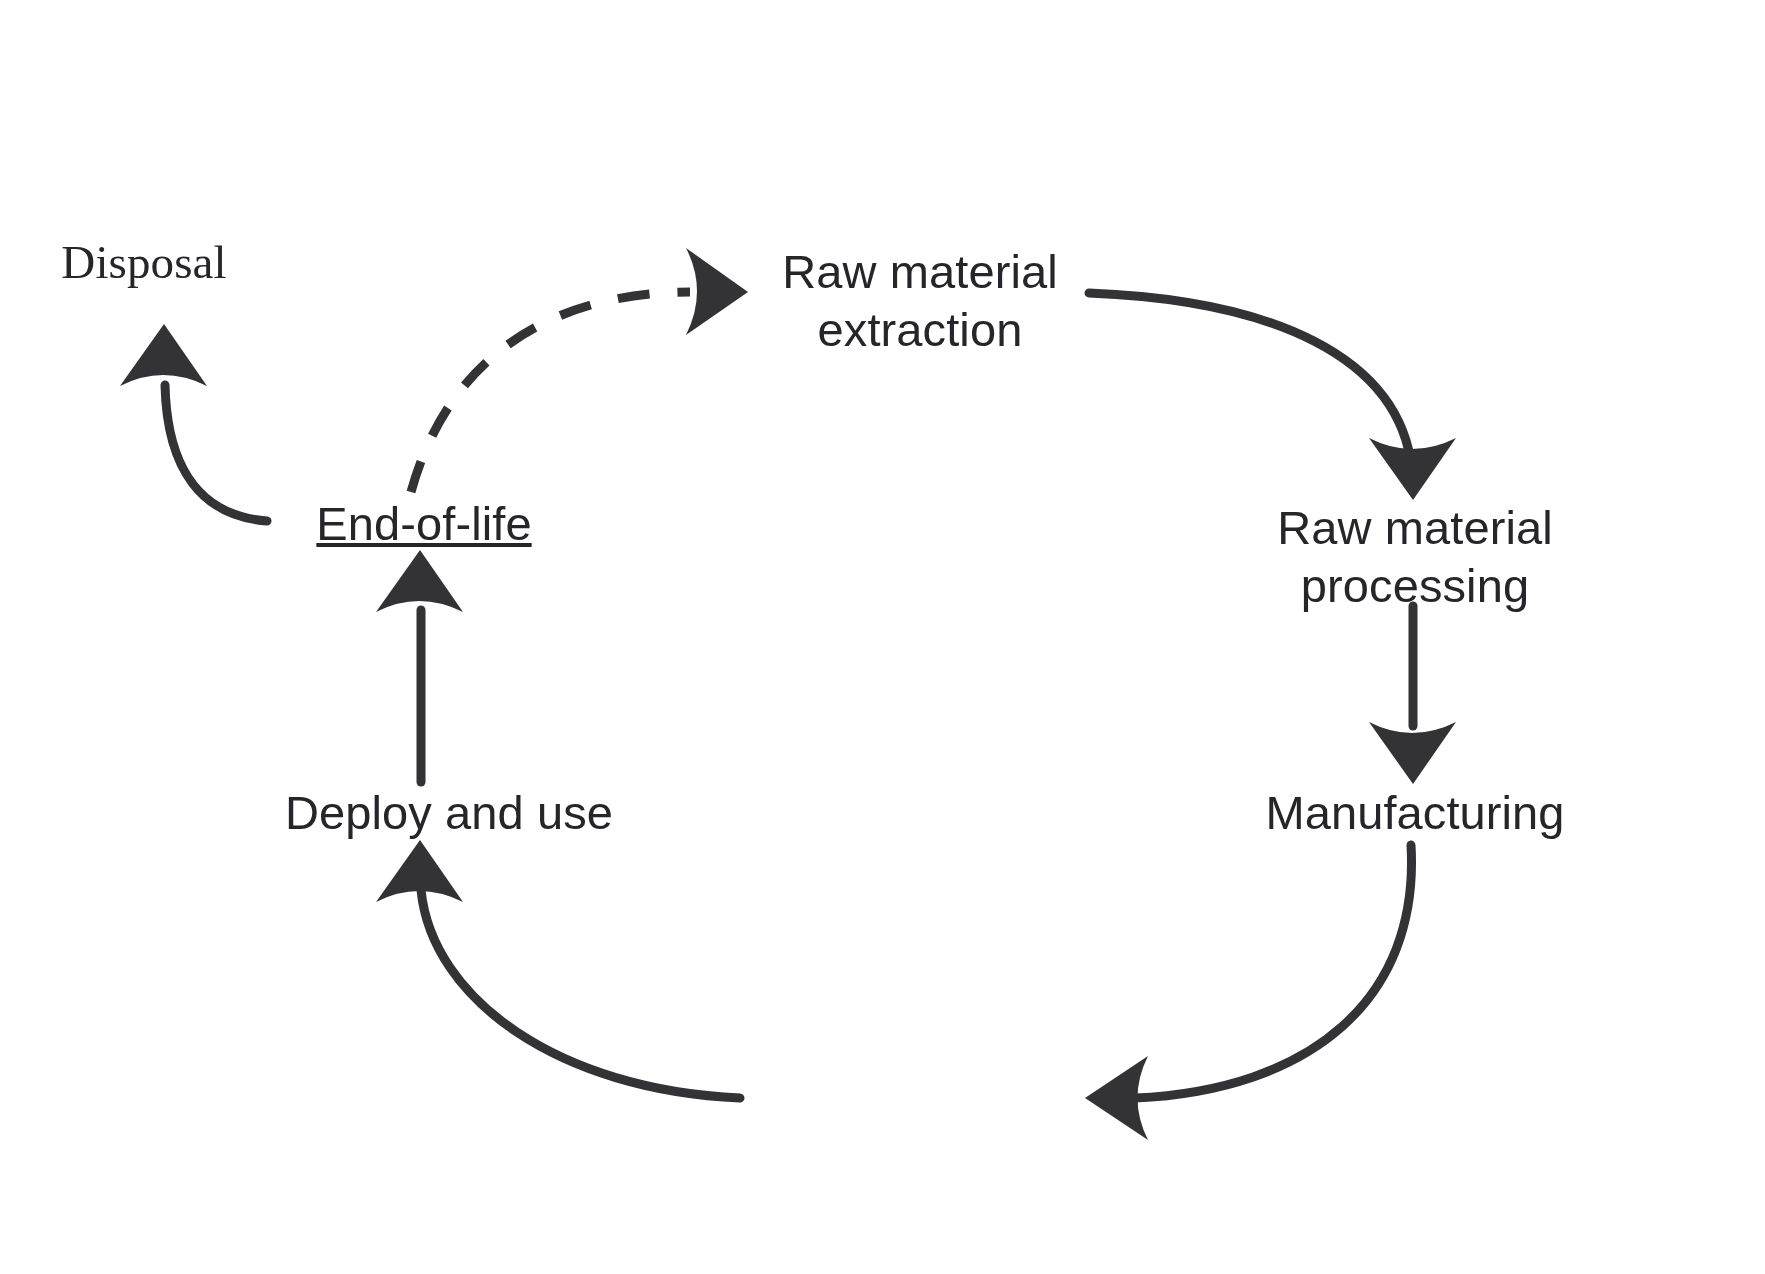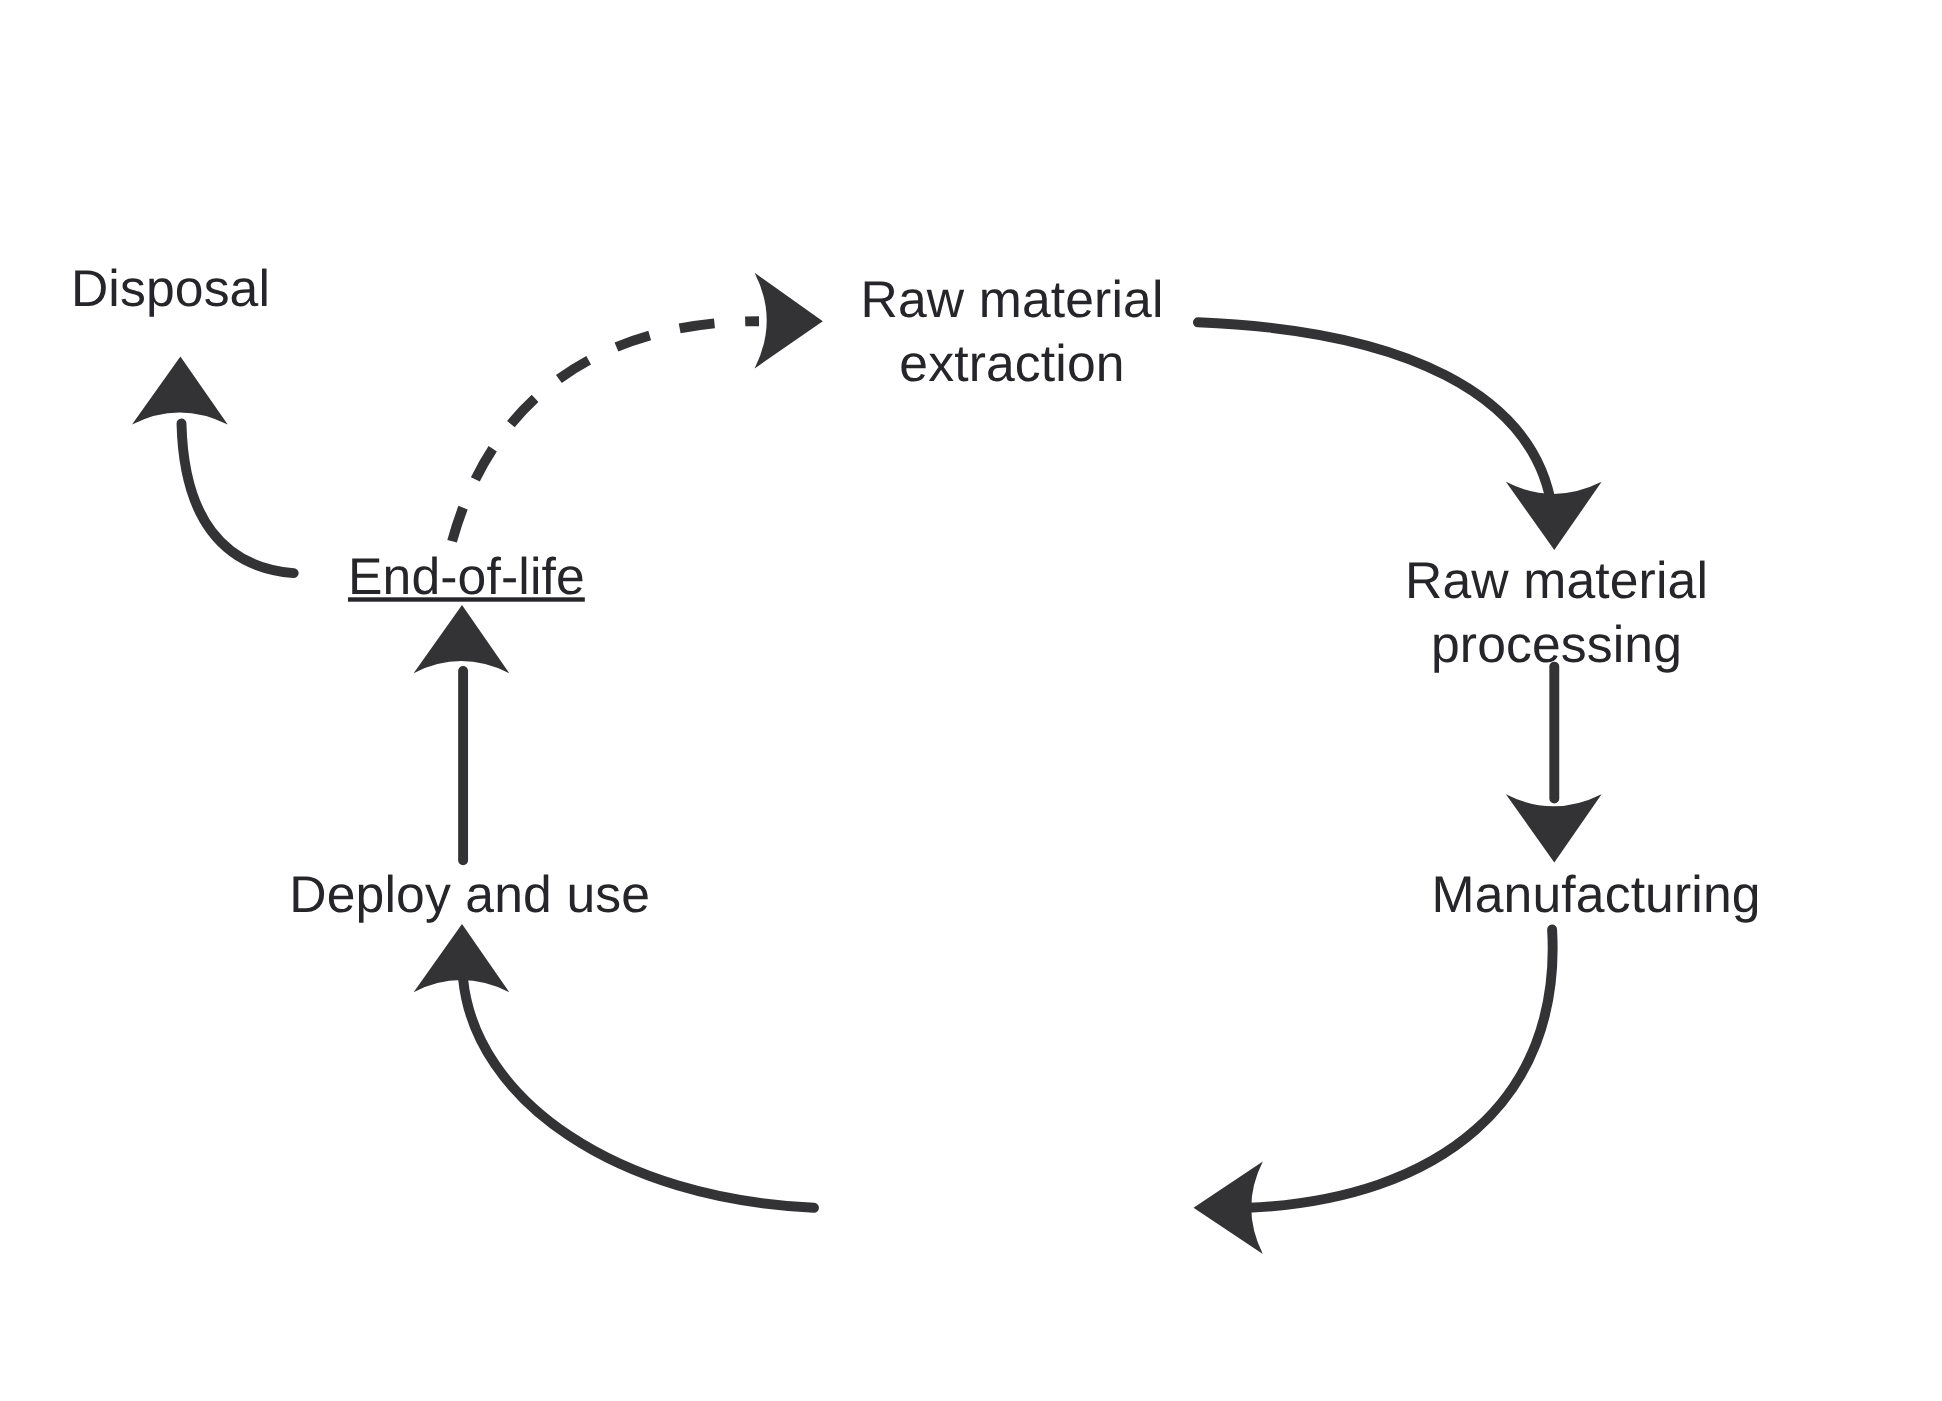--- a/index.html
+++ b/index.html
@@ -75,28 +75,28 @@
       <path d="M 164 324 L 120 386 Q 163 364 207 386 Z" fill="#333336" stroke="none"></path>
     </g>
 
     <g>
       <path d="M 411 492 C 450 350 560 292 690 292" fill="none" stroke="#333336" stroke-width="9" stroke-linecap="butt" stroke-dasharray="32 28"></path>
       <path d="M 748 292 L 686 248 Q 708 291 686 335 Z" fill="#333336" stroke="none"></path>
     </g>
 
   </svg>
 
-  <div class="node-label" style="left:155px; top:262px;">Disposal</div>
+  <div class="node-label" style="left:144px; top:262px;font-family:Liberation Serif, serif;">Disposal</div>
 
   <div class="node-label" style="left:920px; top:301px;">Raw material
 extraction</div>
 
   <div class="node-label" style="left:1415px; top:557px;">Raw material
 processing</div>
 
   <div class="node-label" style="left:424px; top:524px;text-decoration:underline;">End-of-life</div>
 
-  <div class="node-label" style="left:1415px; top:813px;margin-left:36px;">Manufacturing</div>
+  <div class="node-label" style="left:1415px; top:813px;">Manufacturing</div>
 
-  <div class="node-label" style="left:427px; top:813px;">Deploy and use</div>
+  <div class="node-label" style="left:449px; top:813px;">Deploy and use</div>
 
 
 </div>
 
 </body></html>

